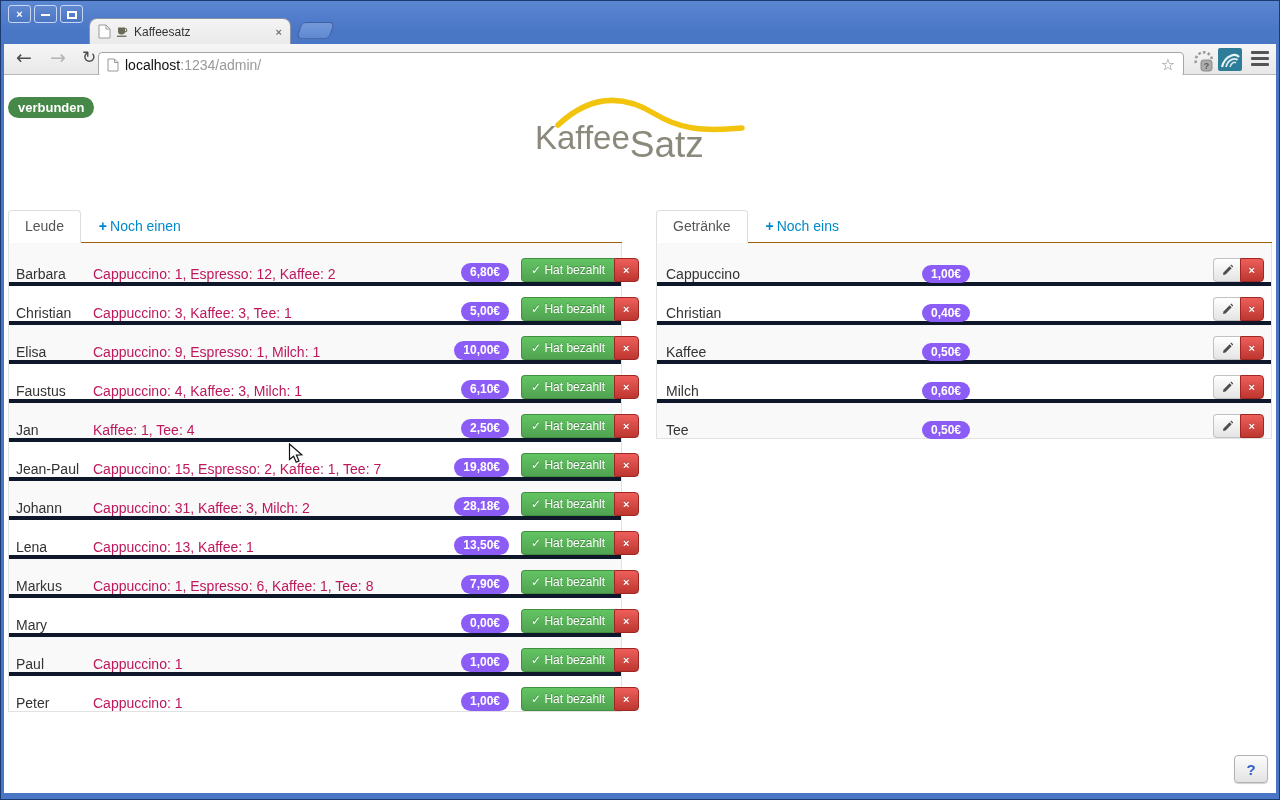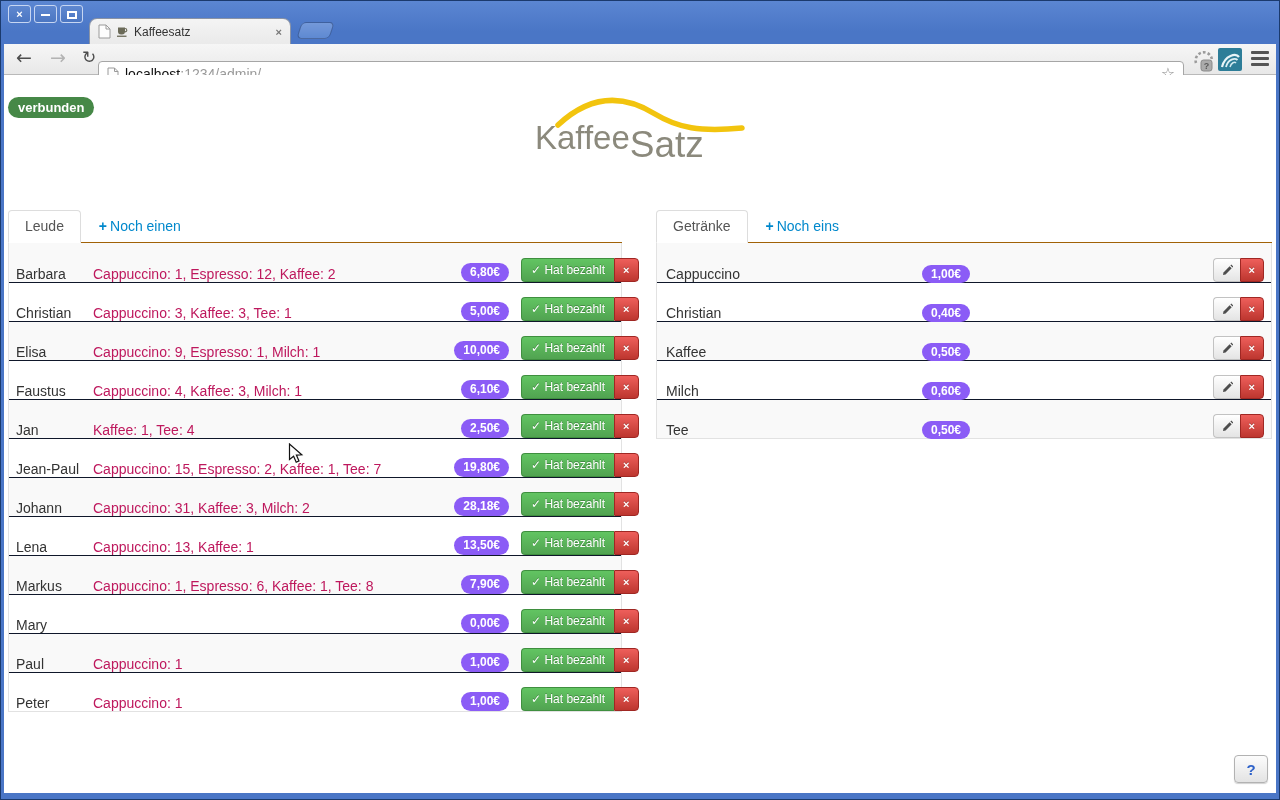--- a/index.html
+++ b/index.html
@@ -26,21 +26,21 @@
   .newtab { position:absolute; left:298px; top:21px; width:33px; height:17px;
     background:linear-gradient(#7499d9,#5e89d2); border:1px solid rgba(15,35,80,.4);
     border-radius:5px; transform:skewX(-18deg); }
 
   .chrome-body { position:absolute; top:43px; left:3px; right:3px; bottom:6px; background:#fff; }
   .toolbar { position:relative; height:31px; background:linear-gradient(#f6f6f6,#e8e8e8);
     border-bottom:1px solid #b9b9b9; }
   .nav-ico { position:absolute; top:2px; font-size:19px; color:#4d4d4d; cursor:pointer; }
   .nav-ico.back { left:12px; } .nav-ico.fwd { left:46px; color:#b3b3b3; }
   .nav-ico.reload { left:78px; font-size:17px; top:3px; }
-  .omnibox { position:absolute; left:94px; top:17px; width:1086px; height:25px; background:#fff;
+  .omnibox { position:absolute; left:94px; top:8px; width:1086px; height:25px; background:#fff;
     border:1px solid #a6a6a6; border-radius:4px; display:flex; align-items:center; padding:0 8px; gap:6px; }
   .url { font-size:14px; }
   .url .host { color:#111; } .url .path { color:#999; }
   .omni-star { margin-left:auto; font-size:16px; color:#8e8e8e; cursor:pointer; }
   .ext { position:absolute; top:4px; cursor:pointer; }
   .ext.hook { left:1188px; } .ext.teal { left:1214px; }
   .menu-btn { position:absolute; left:1246px; top:7px; width:20px; height:17px; cursor:pointer; }
   .menu-btn i { display:block; width:18px; height:3px; background:#555; margin:0 0 3px 1px; border-radius:1px; }
 
   
@@ -55,21 +55,21 @@
   #drinks-panel { left:652px; width:616px; }
   .tabs { height:33px; border-bottom:1px solid #a16207; font-size:14px; }
   .tab-active { display:inline-block; height:33px; padding:7px 16px 0; background:#fff;
     border:1px solid #ddd; border-bottom:1px solid #fff; border-radius:4px 4px 0 0;
     color:#555; position:relative; top:0; margin-bottom:-1px; }
   .add-link { display:inline-block; padding:7px 14px 0; color:#0088cc; cursor:pointer; }
   .add-link .plus { font-weight:bold; margin-right:3px; }
 
   .dtable { border:1px solid #e2e2e2; border-top:none; }
   .trow { display:flex; align-items:flex-end; height:39px; }
-  .trow + .trow { border-top:1px solid #0f172a; }
+  .trow + .trow { border-top:4px solid #0f172a; }
   .trow:nth-child(odd) { background:#f9f9f9; }
   .c-name { width:84px; padding-left:7px; font-size:14px; color:#333; }
   .c-orders { flex:1; font-size:14px; color:#be185d; }
   .c-price { width:88px; display:flex; justify-content:flex-end; margin-right:12px; }
   .c-actions { width:100px; display:flex; }
   .badge-pill { background:#8b5cf6; color:#fff; font-size:12px; font-weight:bold;
     padding:2px 9px; border-radius:10px; line-height:15px; white-space:nowrap; }
 
   .btn { cursor:pointer; font-family:inherit; }
   .btn-paid { font-size:12px; line-height:16px; padding:3px 9px; color:#fff; white-space:nowrap;

